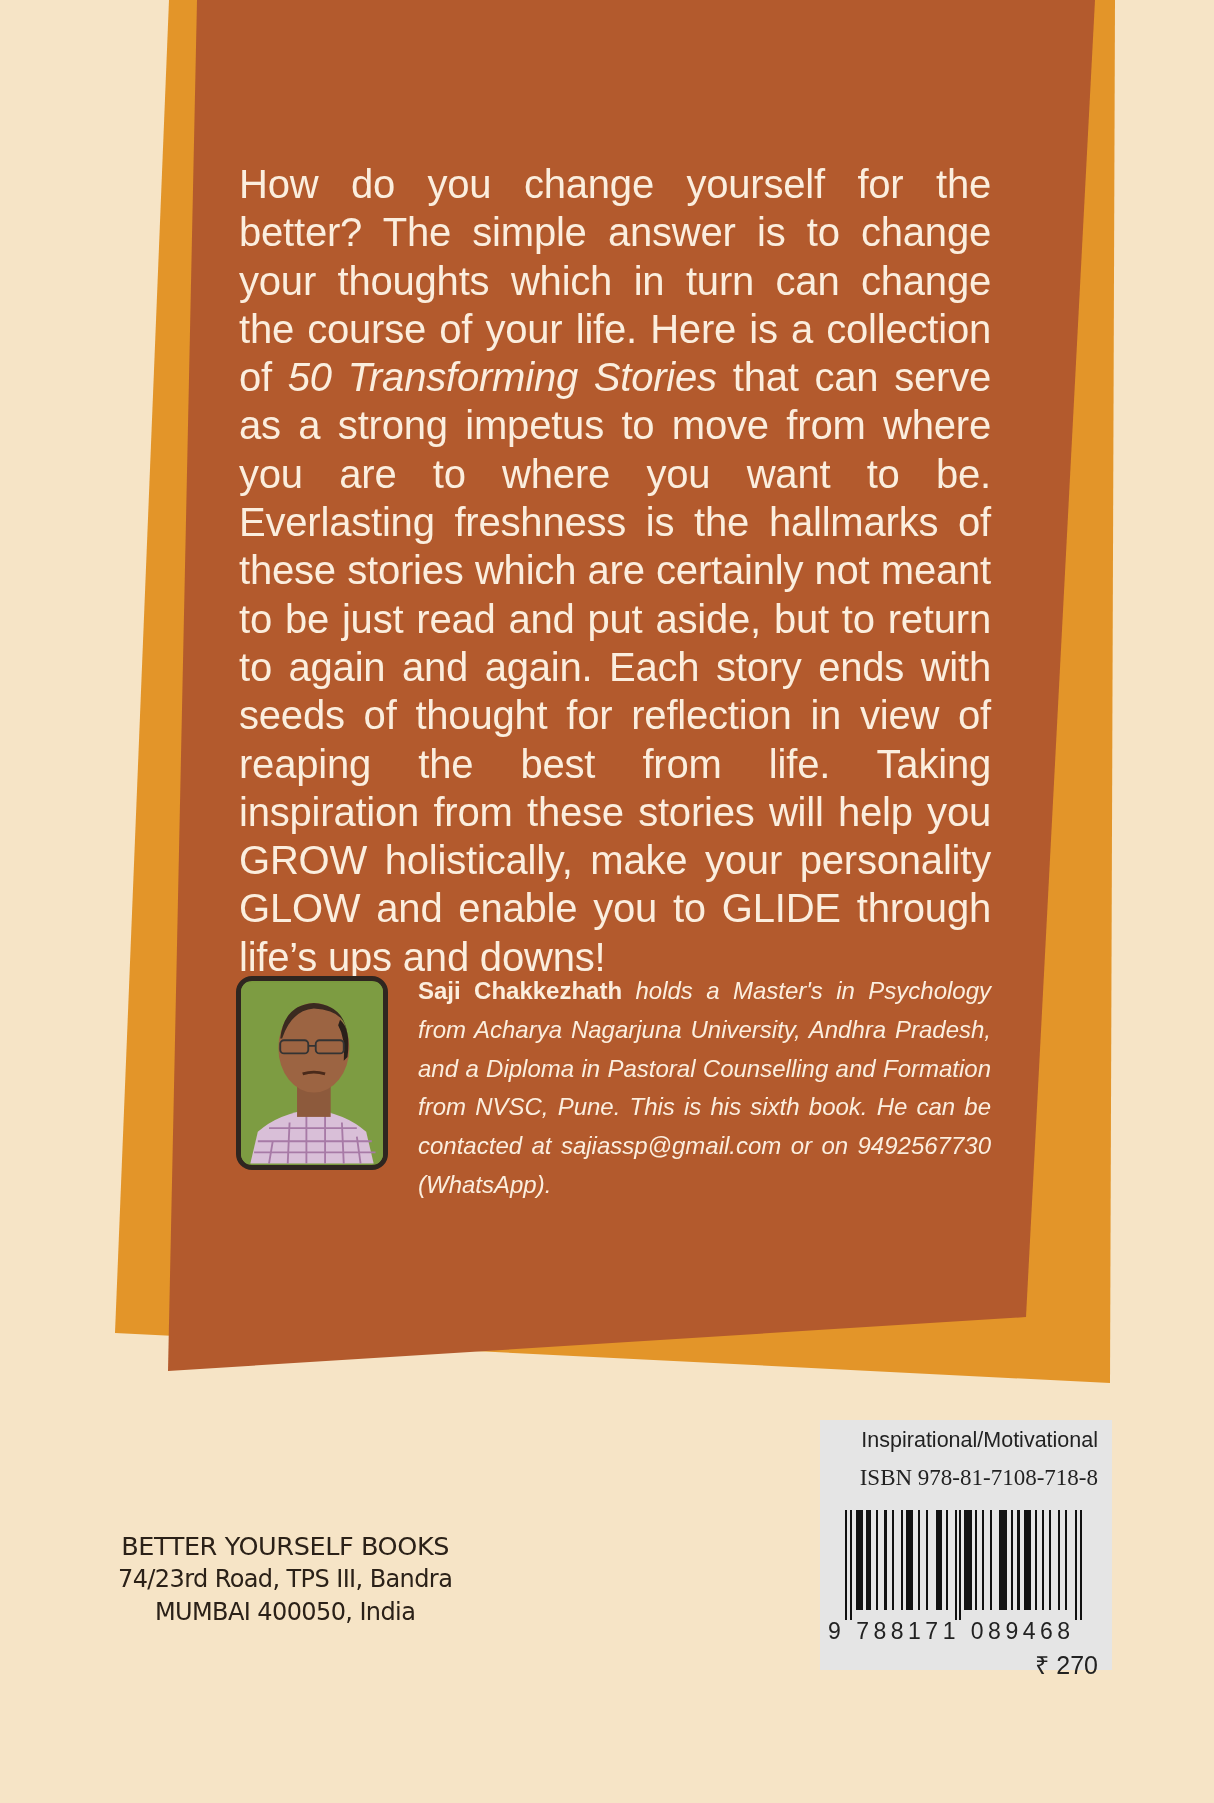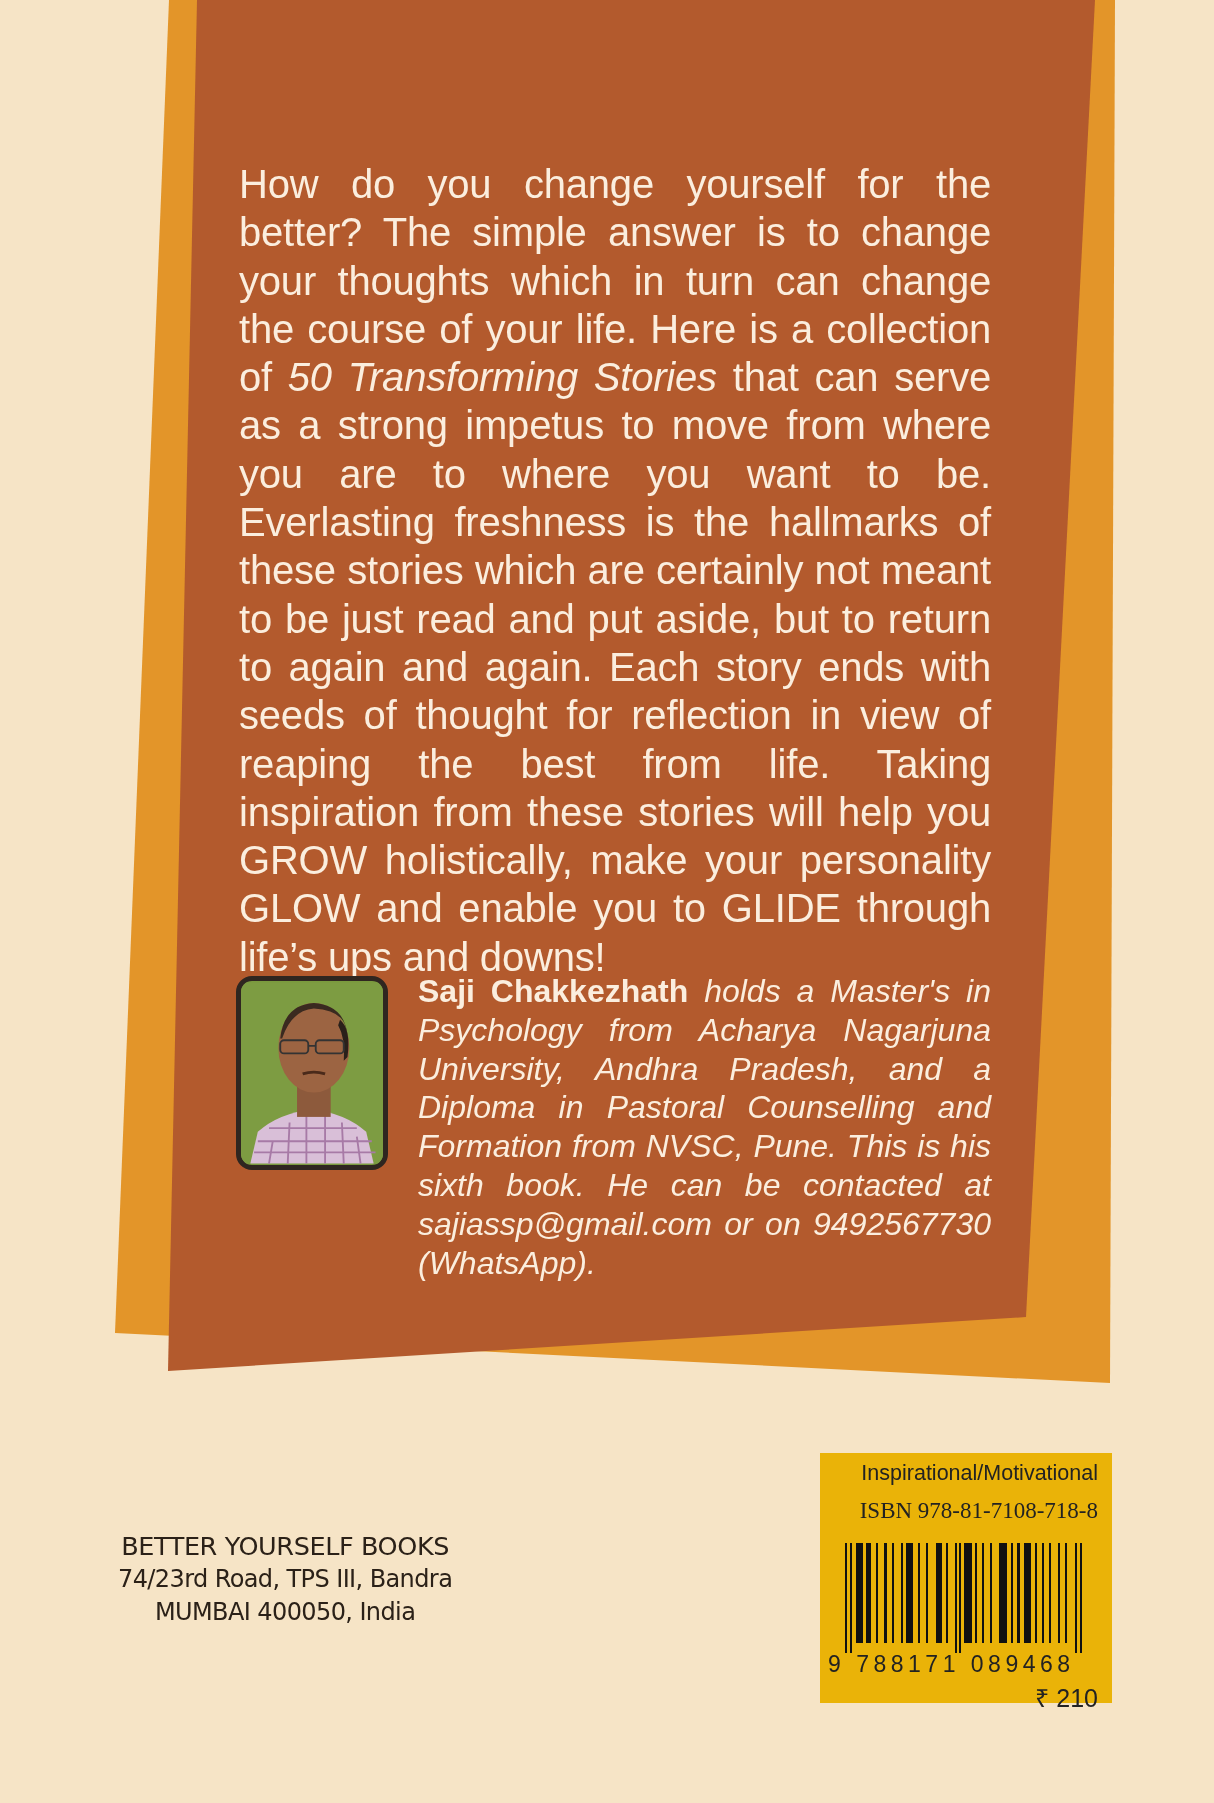--- a/index.html
+++ b/index.html
@@ -13,27 +13,27 @@
   }
   .blurb em { font-style: italic; }
   .photo {
     position: absolute; left: 236px; top: 976px; width: 152px; height: 194px;
     border: 5px solid #2f2620; border-radius: 16px; overflow: hidden;
     background: #7a9a3e;
   }
   .photo svg { width: 100%; height: 100%; display: block; }
   .bio {
     position: absolute; left: 418px; top: 972px; width: 573px;
-    color: #fbeede; font-size: 32px; line-height: 38.8px; font-style: italic;
+    color: #fbeede; font-size: 24px; line-height: 38.8px; font-style: italic;
     text-align: justify; text-align-last: left;
   }
   .bio strong { font-style: normal; font-weight: bold; }
   .barcode-box {
-    position: absolute; left: 820px; top: 1453px; width: 292px; height: 250px;
-    background: #eab308;
+    position: absolute; left: 820px; top: 1420px; width: 292px; height: 250px;
+    background: #e5e5e5;
   }
   .genre { position: absolute; right: 14px; top: 8px; font-size: 21.5px; color: #222; }
   .isbn { position: absolute; right: 14px; top: 45px; font-family: "Liberation Serif", serif; font-size: 23px; color: #222; }
   .bars { position: absolute; left: 25px; top: 90px; width: 255px; height: 110px; }
   .ean { position: absolute; left: 8px; top: 198px; font-size: 23px; color: #222; letter-spacing: 4.5px; }
   .price { position: absolute; right: 14px; top: 227px; font-size: 25px; color: #222; }
   .publisher {
     position: absolute; left: 118px; top: 1530px; color: #2b2118;
     font-family: "DejaVu Sans", sans-serif; font-size: 24px; line-height: 33px; text-align: center;
   }
@@ -100,20 +100,20 @@
         <rect x="190" y="0" width="2" height="100"></rect>
       <rect x="197" y="0" width="2" height="100"></rect>
         <rect x="204" y="0" width="2" height="100"></rect>
       <rect x="213" y="0" width="2" height="100"></rect>
         <rect x="220" y="0" width="2" height="100"></rect>
       <rect x="230" y="0" width="2" height="110"></rect>
         <rect x="235" y="0" width="2" height="110"></rect>
     </g>
   </svg>
   <div class="ean">9 788171 089468</div>
-  <div class="price">₹ 210</div>
+  <div class="price">₹ 270</div>
 </div>
 
 <div class="publisher">
   <div class="name">BETTER YOURSELF BOOKS</div>
   <div>74/23rd Road, TPS III, Bandra</div>
   <div>MUMBAI 400050, India</div>
 </div>
 
 </body></html>

